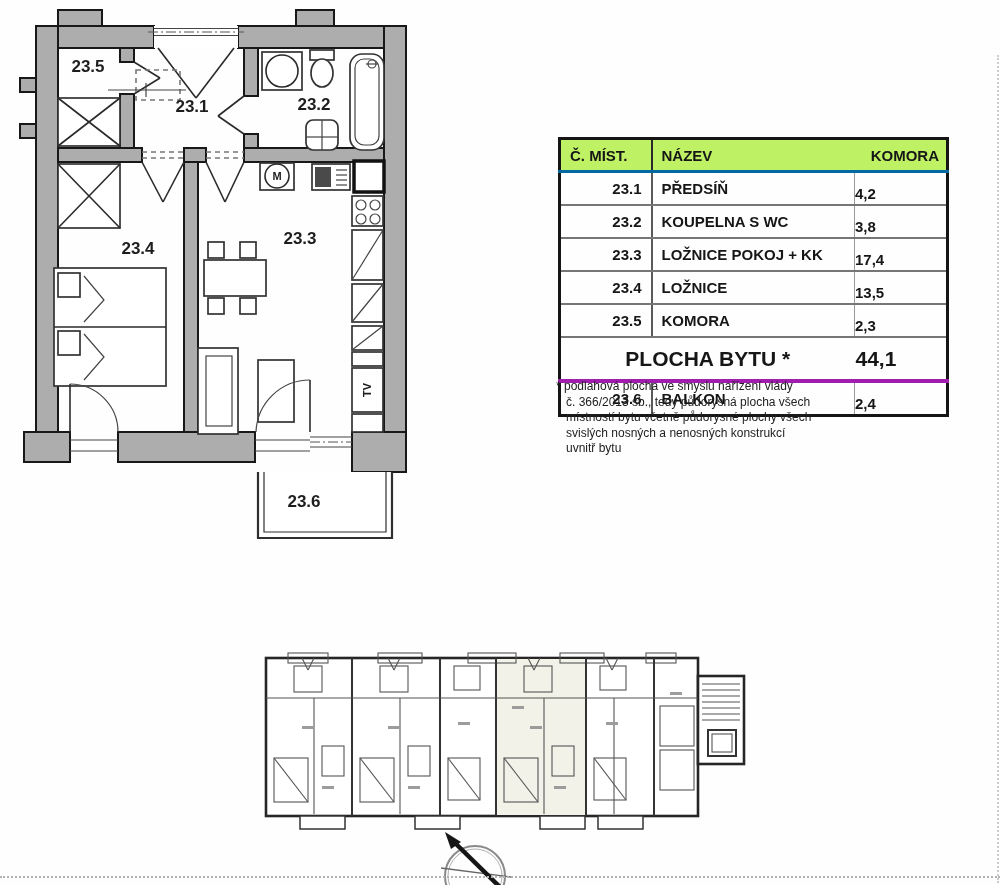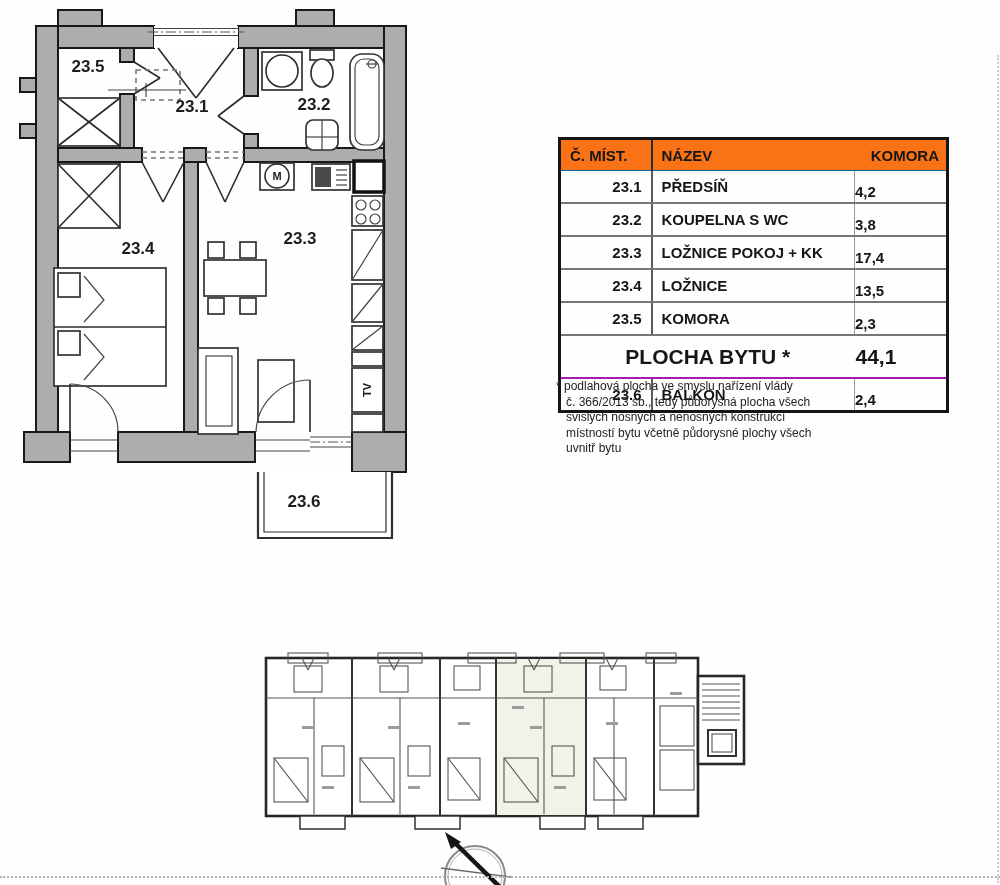--- a/index.html
+++ b/index.html
@@ -16,29 +16,29 @@
   .dashdot{fill:none;stroke:#555;stroke-width:1.2;stroke-dasharray:10 3 2 3;}
   text.room-label{font:700 17px "Liberation Sans",sans-serif;fill:#1d1d1d;
                   text-anchor:middle;dominant-baseline:middle;}
   text.small-label{font:700 11px "Liberation Sans",sans-serif;fill:#1d1d1d;
                   text-anchor:middle;dominant-baseline:middle;}
 
   
   table.area-table{position:absolute;left:558px;top:137px;width:388px;
       border-collapse:collapse;table-layout:fixed;border:3px solid #151515;}
   .area-table th,.area-table td{font-size:15px;font-weight:700;color:#161616;overflow:hidden;white-space:nowrap;}
-  .area-table thead th{background:#f97316;height:30px;border-bottom:1px solid #0369a1;text-align:left;padding:0 0 0 9px;}
+  .area-table thead th{background:#bef264;height:30px;border-bottom:3px solid #0369a1;text-align:left;padding:0 0 0 9px;}
   .area-table thead th.h-area{text-align:right;padding:0 7px 0 0;}
   .area-table td{height:29px;}
   .area-table td.c-num{text-align:right;padding-right:9px;border-right:2px solid #5a5a5a;}
   .area-table th.h-num{border-right:2px solid #2a2a2a;}
   .area-table td.c-name{padding-left:9px;}
   .area-table td.c-area{text-align:left;padding:0 7px 2px 0;vertical-align:bottom;border-left:1.5px solid #9a9a9a;}
   .area-table tr.data-row td{border-bottom:2px solid #767676;}
-  .area-table tr.total-row td{height:39px;border-bottom:2px solid #a21caf;}
+  .area-table tr.total-row td{height:39px;border-bottom:4px solid #a21caf;}
   .area-table tr.total-row td.t-label{font-size:21px;text-align:center;}
   .area-table tr.total-row td.t-value{font-size:21px;text-align:left;padding-right:34px;vertical-align:middle;border-left:none;}
 
   
   .footnote{position:absolute;left:556px;top:379px;width:372px;
       font-size:12px;font-weight:500;color:#222;line-height:1.3;}
   .footnote .fn-line{padding-left:10px;}
   .footnote .fn-first{padding-left:0;}
 
   
@@ -290,22 +290,22 @@
         <td class="c-num">23.6</td>
         <td class="c-name">BALKON</td>
         <td class="c-area">2,4</td>
       </tr>
     </tbody>
   </table>
 
   <div class="footnote">
     <div class="fn-line fn-first">* podlahová plocha ve smyslu nařízení vlády</div>
     <div class="fn-line">č. 366/2013 sb., tedy půdorysná plocha všech</div>
+    <div class="fn-line">místností bytu včetně půdorysné plochy všech</div>
     <div class="fn-line">svislých nosných a nenosných konstrukcí</div>
-    <div class="fn-line">místností bytu včetně půdorysné plochy všech</div>
     <div class="fn-line">uvnitř bytu</div>
   </div>
 
   <svg class="building-svg" width="486" height="186" viewBox="0 0 486 186">
     <rect class="b-outer" x="4" y="12" width="432" height="158"></rect>
     <rect x="234" y="13" width="90" height="156" fill="#f2f2e9"></rect>
     <rect class="b-outer" x="436" y="30" width="46" height="88"></rect>
 
     <g>
       <rect class="b-thin" x="26" y="7" width="40" height="10" fill="#fff"></rect>

